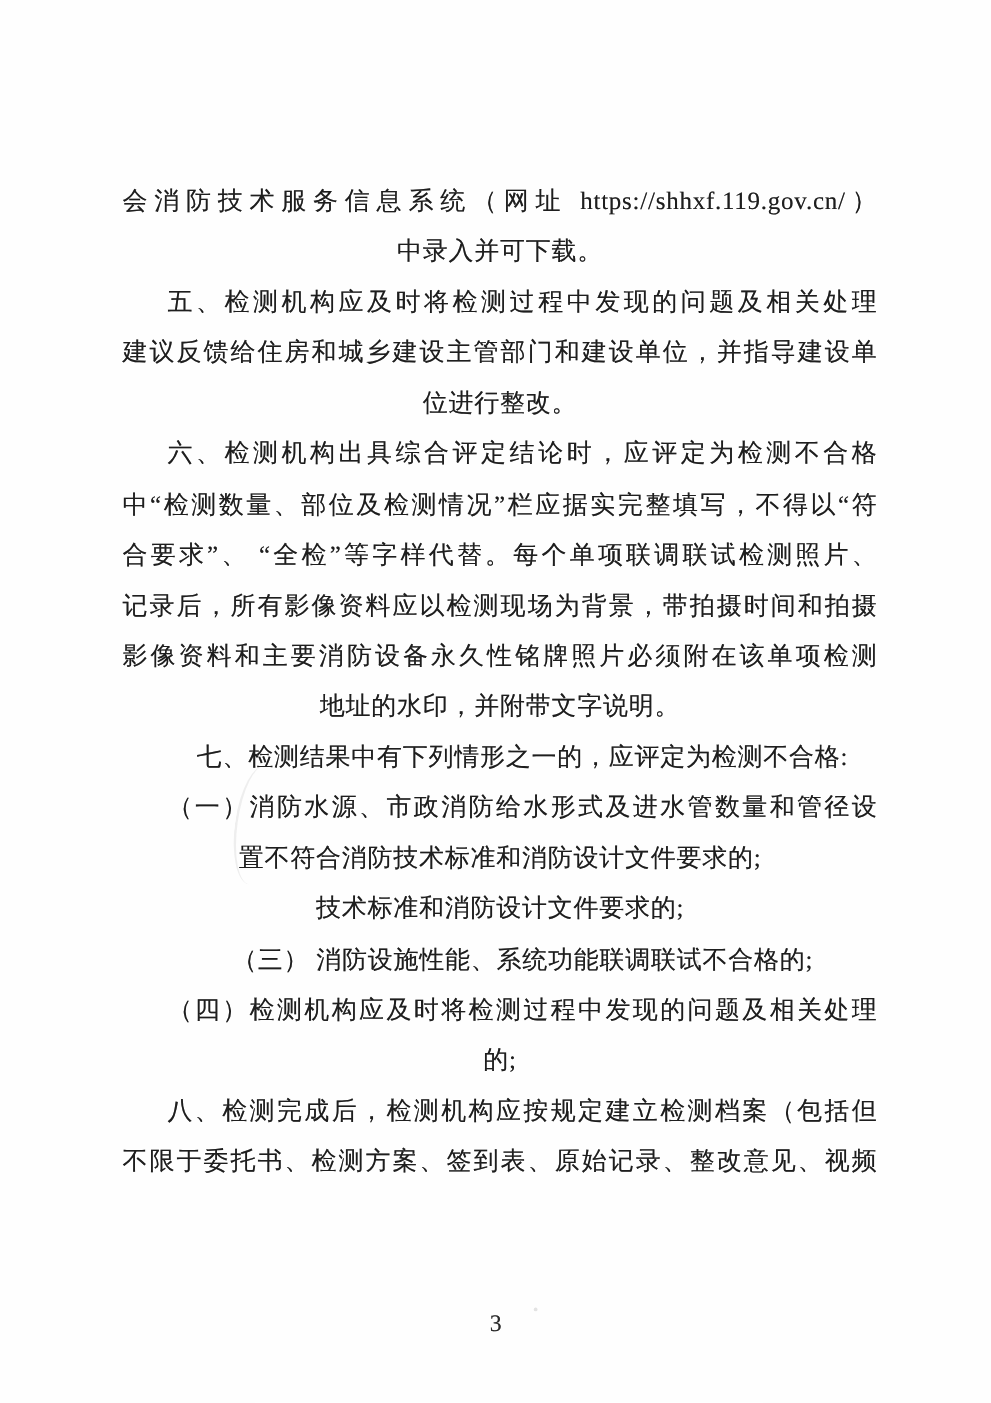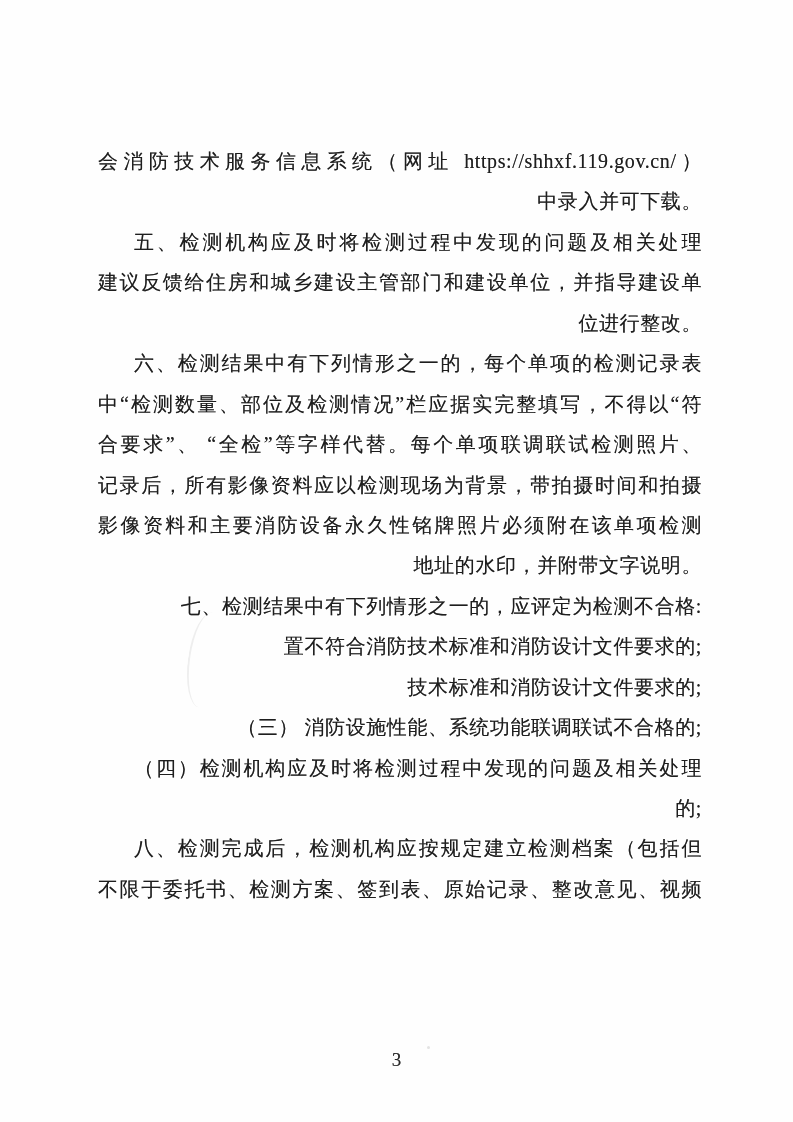--- a/index.html
+++ b/index.html
@@ -25,21 +25,21 @@
   .paragraph {
     margin: 0;
     padding: 0;
   }
   .line {
     height: 40.45px;
     line-height: 40.45px;
     font-size: 20px;
     letter-spacing: 0.6px;
     white-space: nowrap;
-    text-align: right;
+    text-align: center;
     text-shadow: 0 0 0.5px rgba(30,30,30,0.55);
   }
   .line.fill {
     white-space: normal;
     text-align: justify;
     text-align-last: justify;
   }
   .line.indent {
     padding-left: 36px;
   }
@@ -94,31 +94,32 @@
       <div class="paragraph">
         <div class="line fill">会消防技术服务信息系统（网址 https://shhxf.119.gov.cn/）</div>
         <div class="line">中录入并可下载。</div>
       </div>
       <div class="paragraph">
         <div class="line fill indent">五、检测机构应及时将检测过程中发现的问题及相关处理</div>
         <div class="line fill">建议反馈给住房和城乡建设主管部门和建设单位，并指导建设单</div>
         <div class="line">位进行整改。</div>
       </div>
       <div class="paragraph">
-        <div class="line fill indent">六、检测结果中有下列情形之一的，每个单项的检测记录表</div>
+        <div class="line fill indent">六、检测机构出具综合评定结论时，应评定为检测不合格</div>
         <div class="line fill">中“检测数量、部位及检测情况”栏应据实完整填写，不得以“符</div>
         <div class="line fill">合要求”、 “全检”等字样代替。每个单项联调联试检测照片、</div>
         <div class="line fill">记录后，所有影像资料应以检测现场为背景，带拍摄时间和拍摄</div>
         <div class="line fill">影像资料和主要消防设备永久性铭牌照片必须附在该单项检测</div>
         <div class="line">地址的水印，并附带文字说明。</div>
       </div>
       <div class="paragraph">
         <div class="line indent">七、检测结果中有下列情形之一的，应评定为检测不合格:</div>
       </div>
       <div class="paragraph">
+        <div class="line fill indent">（一）消防水源、市政消防给水形式及进水管数量和管径设</div>
         <div class="line">置不符合消防技术标准和消防设计文件要求的;</div>
       </div>
       <div class="paragraph">
         <div class="line">技术标准和消防设计文件要求的;</div>
       </div>
       <div class="paragraph">
         <div class="line indent">（三） 消防设施性能、系统功能联调联试不合格的;</div>
       </div>
       <div class="paragraph">
         <div class="line fill indent">（四）检测机构应及时将检测过程中发现的问题及相关处理</div>

